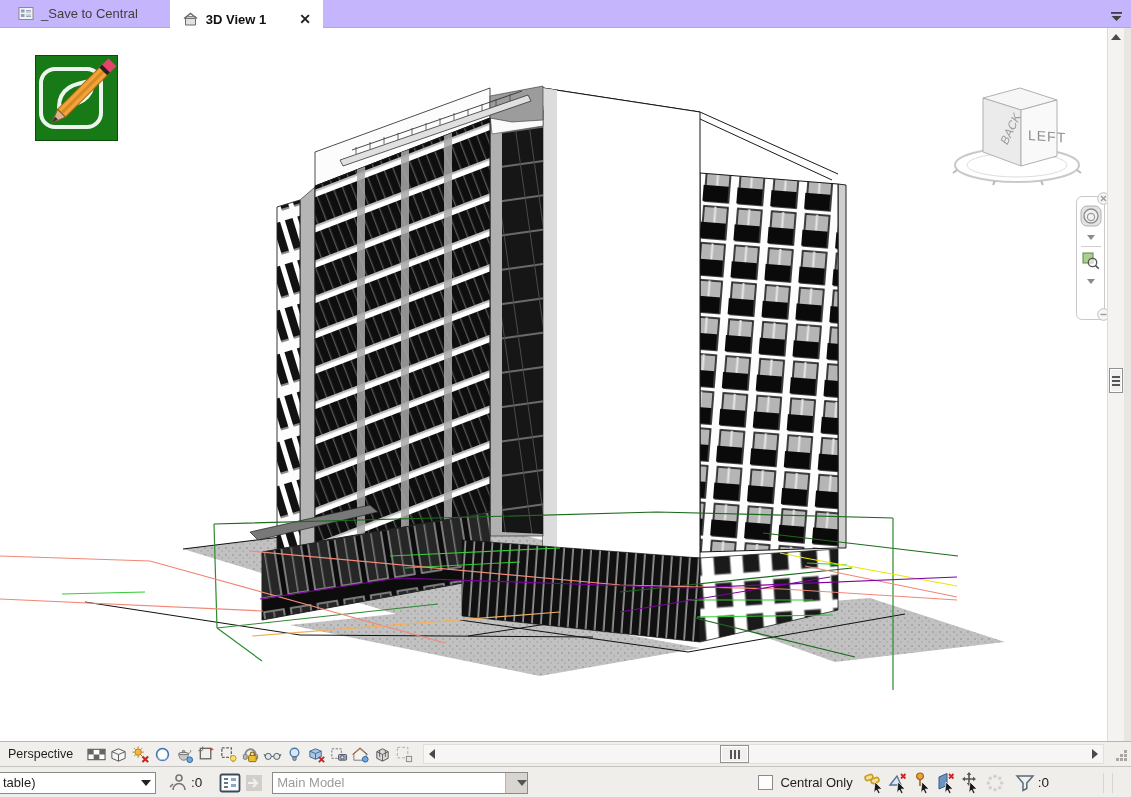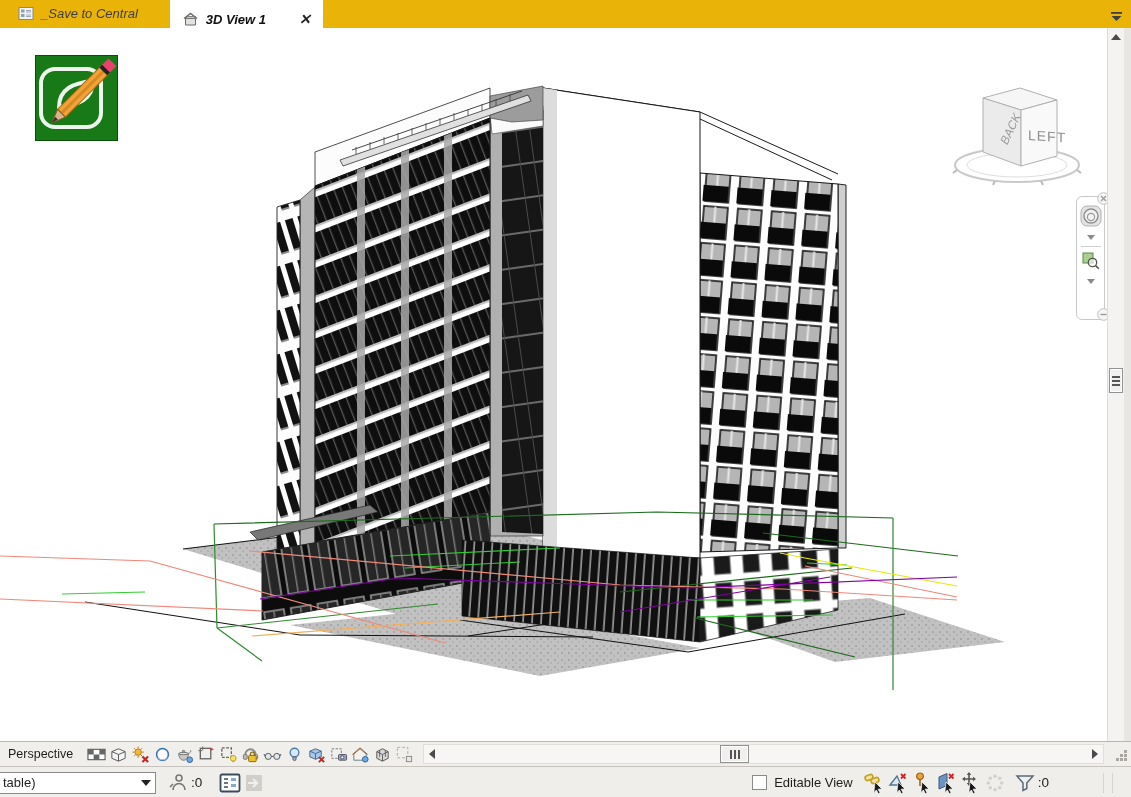--- a/index.html
+++ b/index.html
@@ -1,22 +1,22 @@
 <!DOCTYPE html>
 <html><head>
 <meta charset="utf-8">
 <style>
   * { margin:0; padding:0; box-sizing:border-box; }
   html,body { width:1131px; height:797px; overflow:hidden; background:#fff;
               font-family:"Liberation Sans", sans-serif; }
   .app { width:1131px; height:797px; display:flex; flex-direction:column; }
 
   
-  .tabbar { height:28px; background:#eab308; display:flex; align-items:stretch;
-            position:relative; border-bottom:1px solid #b3b0ab; flex:0 0 28px;font-style:italic; }
+  .tabbar { height:28px; background:#c4b5fd; display:flex; align-items:stretch;
+            position:relative; border-bottom:1px solid #b3b0ab; flex:0 0 28px; }
   .tab { display:flex; align-items:center; gap:7px; padding:0 12px; font-size:13px;
          color:#3f3f3f; cursor:default; }
   .tab.inactive { margin-left:6px; }
   .tab.active { background:#fff; font-weight:bold; color:#101010; margin-left:20px;
                 margin-bottom:-1px; border-bottom:1px solid #fff; z-index:2;align-items:flex-end; }
   .tab .close { font-weight:bold; font-size:14px; color:#222; margin-left:26px; }
   .tab-overflow { position:absolute; right:8px; top:8px; }
 
   
   .mainrow { flex:1; display:flex; }
@@ -437,24 +437,30 @@
           <rect x="13" y="13" width="5" height="3" fill="#8aa8c8"></rect>
         </svg>
     </span>
     <span class="sicon">
       <svg width="24" height="24" viewBox="0 0 24 24">
           <rect x="4" y="4" width="16" height="16" fill="#d2cfca"></rect>
           <path d="M6 12h8M11 8l4 4-4 4" stroke="#f2f1ef" stroke-width="2" fill="none"></path>
         </svg>
     </span>
 
+    <div class="combo designopt">
+      <span>Main Model</span>
+      <span class="btn">
+          <span class="carr" style="border-top-color:#555"></span>
+        </span>
+    </div>
 
     <div class="cbwrap">
       <span class="cb"></span>
-      <span>Editable View</span>
+      <span>Central Only</span>
     </div>
 
     <span class="sicon" style="margin-left:10px">
       <svg width="24" height="24" viewBox="0 0 24 24">
           <g stroke="#c8a020" fill="#f5e0a0" stroke-width="1.6">
             <rect x="2" y="4" width="8" height="5" rx="2.5" transform="rotate(-20 6 6.5)"></rect>
             <rect x="8" y="7" width="8" height="5" rx="2.5" transform="rotate(-20 12 9.5)"></rect>
           </g>
           <path d="M12 11l7 7-3.8.2 1.9 3.6-1.8.9-1.9-3.7-2.6 2.7z" fill="#1a1a1a" stroke="#fff" stroke-width=".7"></path>
         </svg>

